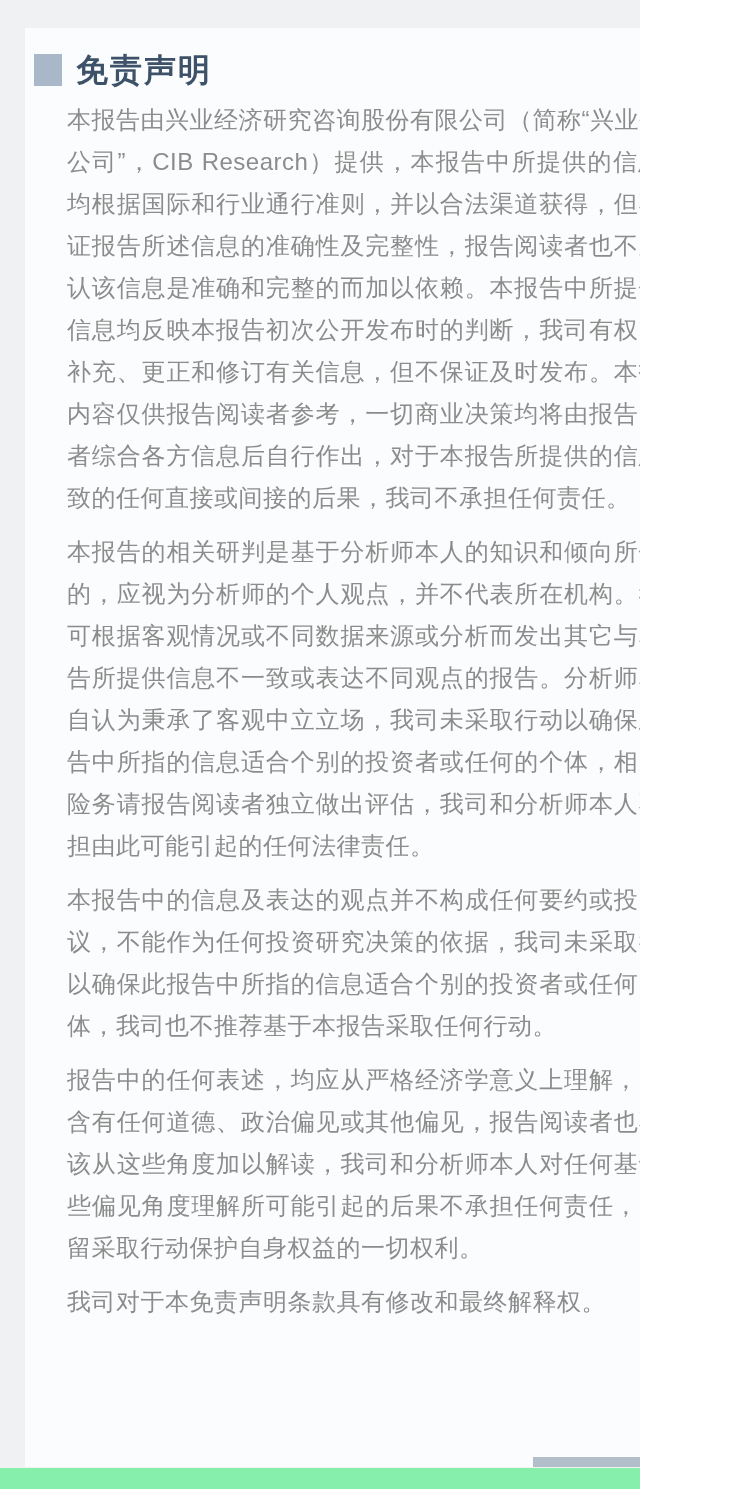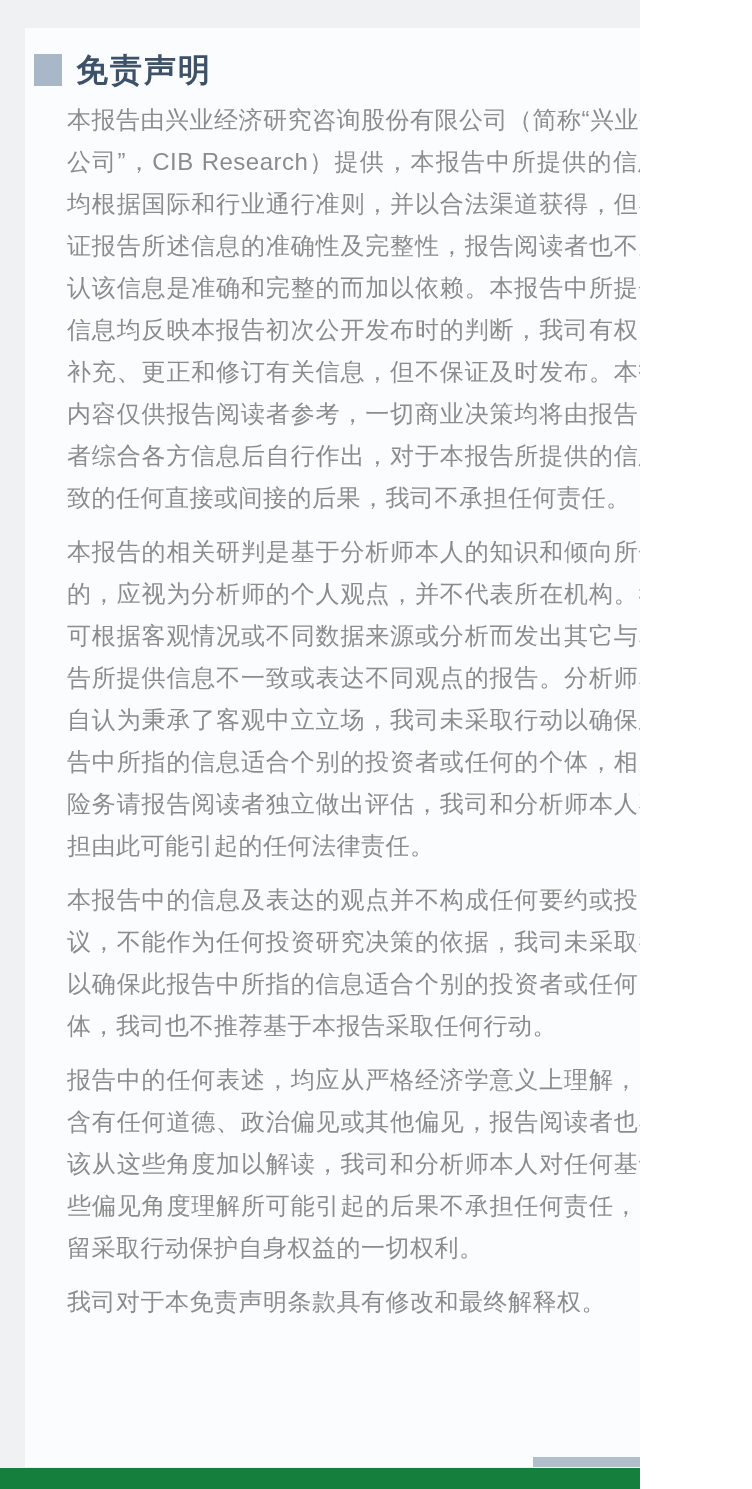--- a/index.html
+++ b/index.html
@@ -14,21 +14,21 @@
   * { box-sizing: border-box; margin: 0; padding: 0; }
   html, body {
     width: 752px;
     background: #ffffff;
     font-family: "Liberation Sans", "DejaVu Sans", sans-serif;
   }
   .page {
     position: relative;
     width: 640px;
     height: 1489px;
-    background: #15803d;
+    background: #86efac;
     overflow: hidden;
   }
   .backdrop {
     position: absolute;
     left: 0; top: 0;
     width: 744px;
     height: 1468px;
     background: var(--backdrop);
   }
   .edge-line {

